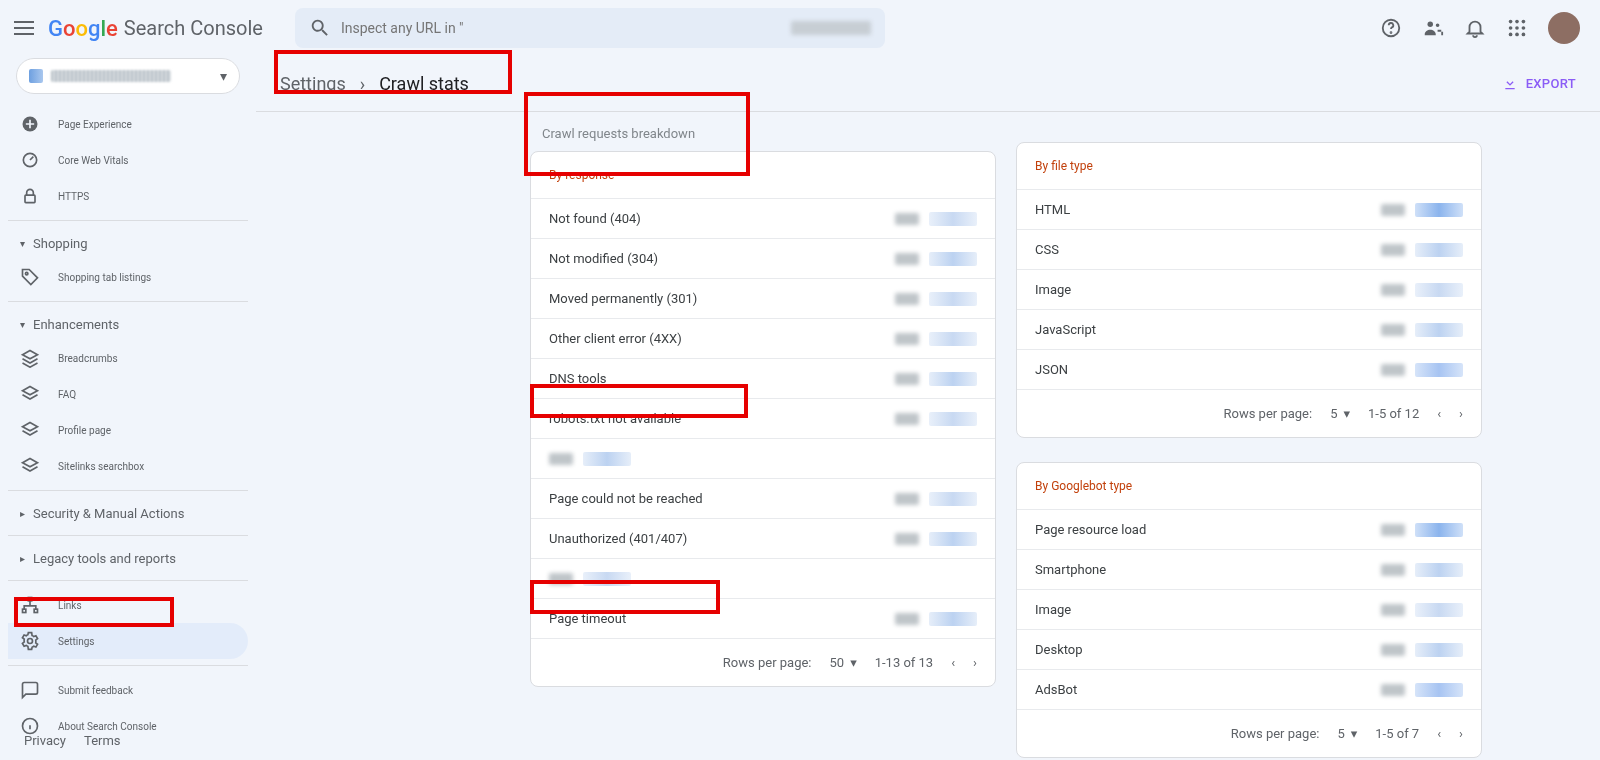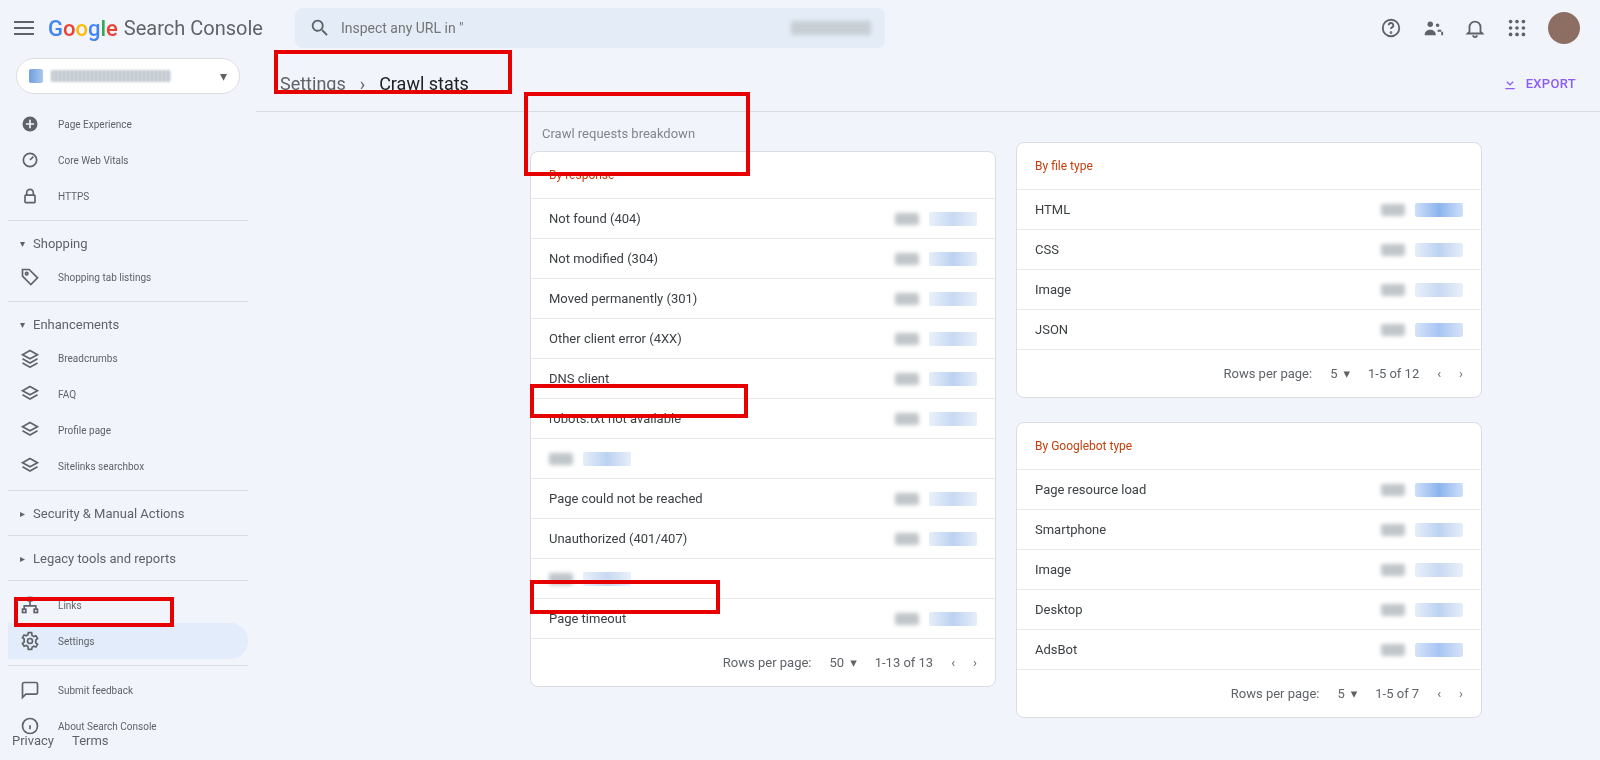--- a/index.html
+++ b/index.html
@@ -20,21 +20,21 @@
 .sidebar{position:fixed;left:0;top:56px;bottom:0;width:256px;padding:0 8px;overflow:hidden}
 .site-select{margin:2px 8px 12px;height:36px;border:1px solid #dadce0;border-radius:18px;display:flex;align-items:center;padding:0 12px;background:#fff;cursor:pointer}
 .site-select .blur{width:120px;height:12px;background:repeating-linear-gradient(90deg,#b8c0c6 0 2px,#d8dee2 2px 4px);filter:blur(1px);border-radius:2px}
 .site-select .cd{margin-left:auto;color:#5f6368}
 .nav-item{height:36px;display:flex;align-items:center;padding:0 12px;border-radius:0 18px 18px 0;cursor:pointer;color:#5f6368;font-size:10px}
 .nav-item.selected{background:#e3ecfa}
 .nav-icon{width:20px;height:20px;margin-right:18px;display:flex;align-items:center;justify-content:center;color:#5f6368}
 .nav-section{height:32px;display:flex;align-items:center;padding:0 12px;color:#5f6368;font-size:13px;cursor:pointer}
 .nav-section .chev{margin-right:8px;font-size:10px}
 .nav-divider{height:1px;background:#dadce0;margin:6px 0}
-.footer{position:absolute;bottom:12px;left:12px;font-size:13px;color:#5f6368;display:flex;gap:18px}
+.footer{position:absolute;bottom:12px;left:24px;font-size:13px;color:#5f6368;display:flex;gap:18px}
 .footer a{color:#5f6368;text-decoration:none;cursor:pointer}
 .main{margin-left:256px;padding-top:0}
 .page-head{height:56px;display:flex;align-items:center;padding:0 24px;border-bottom:1px solid #dadce0}
 .breadcrumb{display:flex;align-items:center;gap:14px;font-size:18px;color:#5f6368}
 .breadcrumb .current{color:#202124}
 .export-btn{margin-left:auto;display:flex;align-items:center;gap:8px;color:#8b5cf6;font-size:13px;font-weight:500;letter-spacing:.3px;cursor:pointer}
 .content{display:flex;gap:20px;padding:0 24px 24px;justify-content:center;max-width:1000px;margin-left:250px}
 .column{flex:1}
 .section-title{font-size:13px;color:#80868b;margin:14px 0 10px 12px}
 .card{background:#fff;border-radius:8px;border:1px solid #dadce0;margin-bottom:24px}
@@ -298,21 +298,21 @@
               <span class="label">Moved permanently (301)</span>
               <span class="pct-blur"></span>
               <span class="spark s2"></span>
             </div>
             <div class="row">
               <span class="label">Other client error (4XX)</span>
               <span class="pct-blur"></span>
               <span class="spark s2"></span>
             </div>
             <div class="row">
-              <span class="label">DNS client</span>
+              <span class="label">DNS tools</span>
               <span class="pct-blur"></span>
               <span class="spark s1"></span>
             </div>
             <div class="row">
               <span class="label">robots.txt not available</span>
               <span class="pct-blur"></span>
               <span class="spark s2"></span>
             </div>
             <div class="row">
               <span class="pct-blur"></span>
@@ -367,20 +367,25 @@
               <span class="label">CSS</span>
               <span class="pct-blur"></span>
               <span class="spark s1"></span>
             </div>
             <div class="row">
               <span class="label">Image</span>
               <span class="pct-blur"></span>
               <span class="spark s2"></span>
             </div>
             <div class="row">
+              <span class="label">JavaScript</span>
+              <span class="pct-blur"></span>
+              <span class="spark s1"></span>
+            </div>
+            <div class="row">
               <span class="label">JSON</span>
               <span class="pct-blur"></span>
               <span class="spark s0"></span>
             </div>
           </div>
         <div class="pager">
           <span>Rows per page:</span>
           <span class="sel">
               <span>5</span>
               <span>▾</span>

